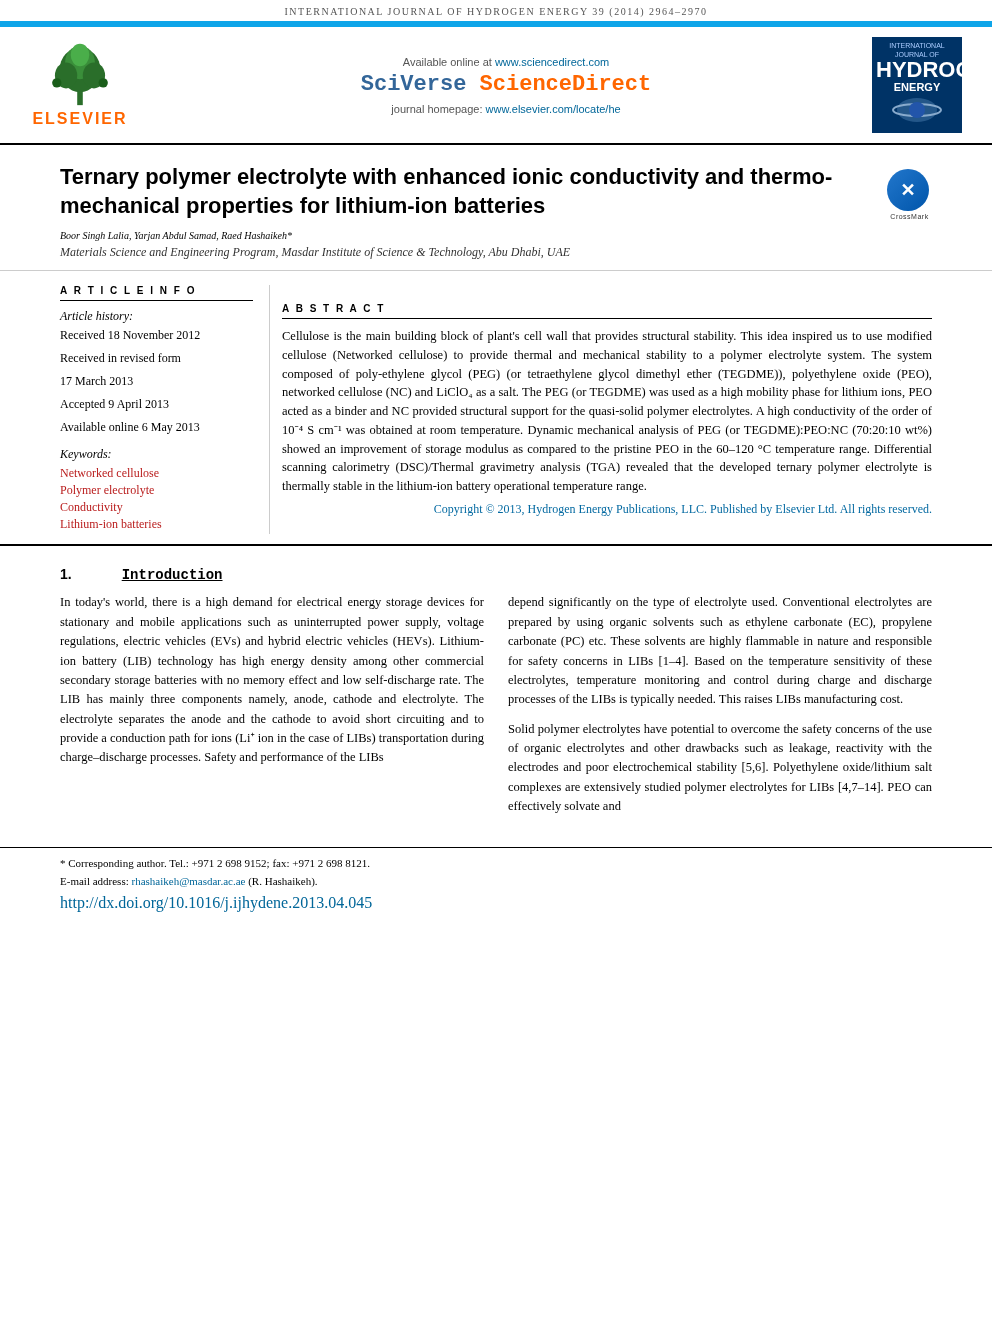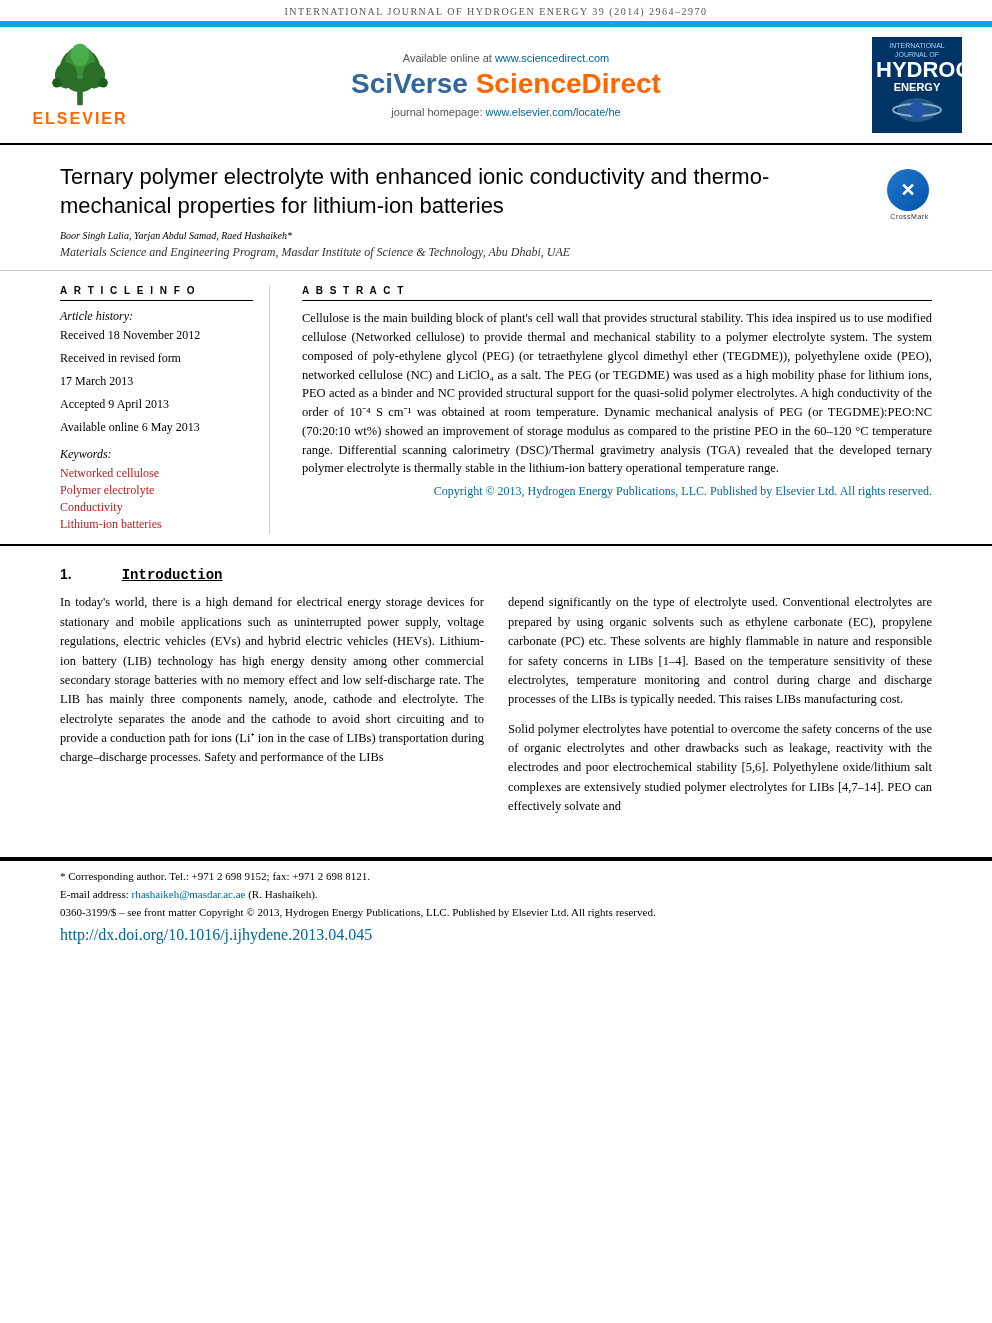--- a/index.html
+++ b/index.html
@@ -64,23 +64,23 @@
       margin-bottom: 4px;
       font-family: Arial, sans-serif;
     }
 
     .available-online a {
       color: #006699;
       text-decoration: none;
     }
 
     .sciverse-title {
-      font-size: 28px;
-      font-weight: bold;
-      font-family: Liberation Sans, sans-serif;
+      font-size: 22px;
+      font-weight: bold;
+      font-family: Liberation Mono, monospace;
     }
 
     .sci-blue { color: #336699; }
     .sci-orange { color: #ff6600; }
 
     .journal-homepage {
       font-size: 11px;
       color: #555;
       margin-top: 6px;
       font-family: Arial, sans-serif;
@@ -138,21 +138,21 @@
     }
 
     .crossmark-row {
       display: flex;
       align-items: flex-start;
       justify-content: space-between;
     }
 
     .article-title {
       font-size: 22px;
-      font-weight: normal;
+      font-weight: bold;
       font-family: Arial, sans-serif;
       color: #000;
       line-height: 1.3;
       flex: 1;
       margin-right: 20px;
     }
 
     .crossmark-badge {
       width: 45px;
       flex-shrink: 0;
@@ -197,22 +197,23 @@
       font-size: 12px;
       color: #333;
       margin-top: 4px;
       font-style: italic;
     }
 
     
     .content-columns {
       display: flex;
       padding: 14px 60px 10px 60px;
-      gap: 32px;
+      gap: 12px;
       border-bottom: 2px solid #000;
+      align-items: center;
     }
 
     .article-info {
       width: 210px;
       flex-shrink: 0;
       border-right: 1px solid #ccc;
       padding-right: 16px;
     }
 
     .section-heading {
@@ -306,23 +307,23 @@
     .body-text {
       font-size: 12.5px;
       line-height: 1.55;
       text-align: justify;
       color: #000;
       margin-bottom: 10px;
     }
 
     
     .footer-section {
-      border-top: 4px solid #000000;
+      border-top: 1px solid #000000;
       padding: 8px 72px 6px 60px;
-      margin-top: 10px;
+      margin-top: 0;
     }
 
     .footnote-text {
       font-size: 11px;
       color: #000;
       line-height: 1.4;
       margin-bottom: 3px;
     }
 
     .footnote-text a {
@@ -450,17 +451,16 @@
 
 <div class="footer-section">
   <div class="footnote-text">
     <span>* Corresponding author. Tel.: +971 2 698 9152; fax: +971 2 698 8121.</span>
   </div>
   <div class="footnote-text">
     <span>E-mail address:</span>
     <a style="color:#006699;">rhashaikeh@masdar.ac.ae</a>
     <span>(R. Hashaikeh).</span>
   </div>
-  <div class="footnote-text">0360-3199/$ – see front matter Copyright © 2013, Hydrogen Energy Publications, LLC. Published by Elsevier Ltd. All rights reserved.</div>
   <div class="footnote-text">
     <a class="doi-text">http://dx.doi.org/10.1016/j.ijhydene.2013.04.045</a>
   </div>
 </div>
 
 </body></html>

